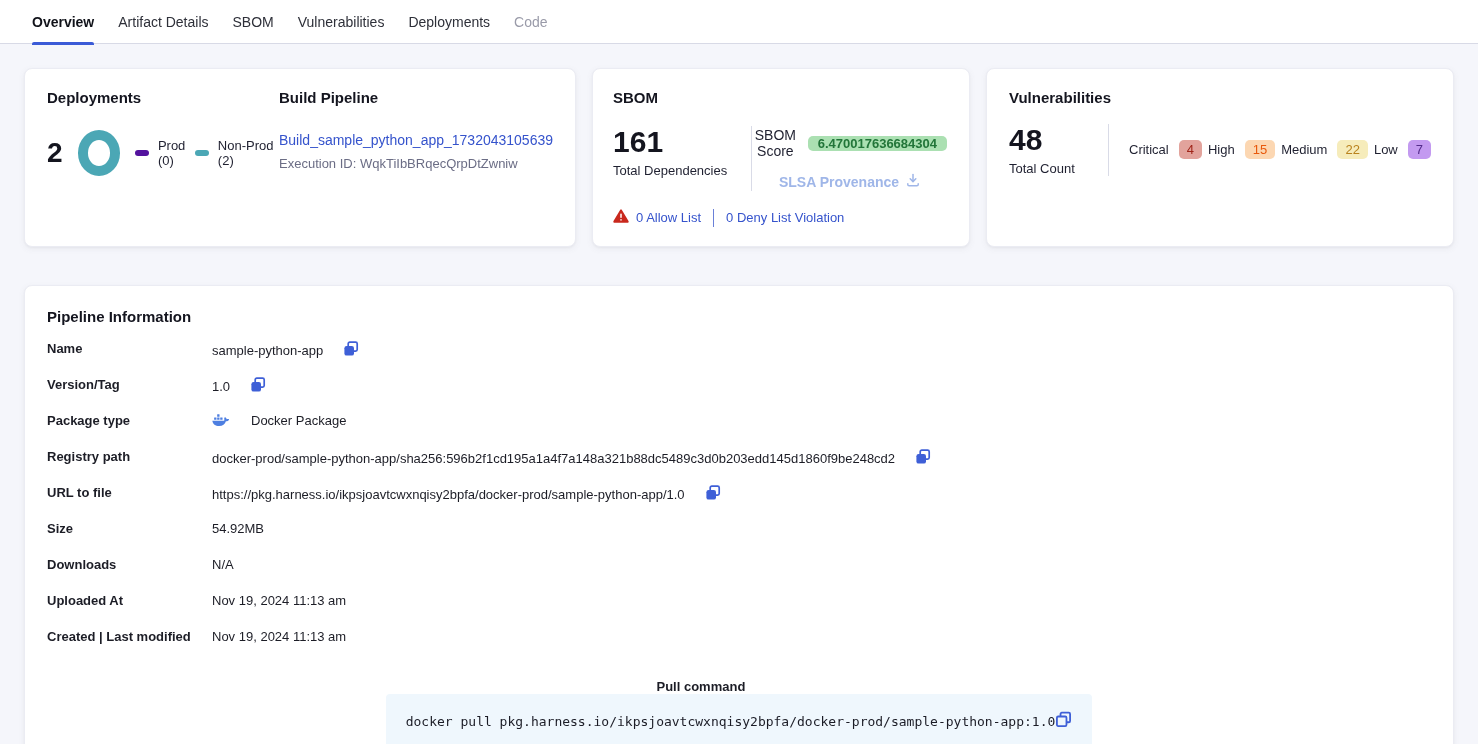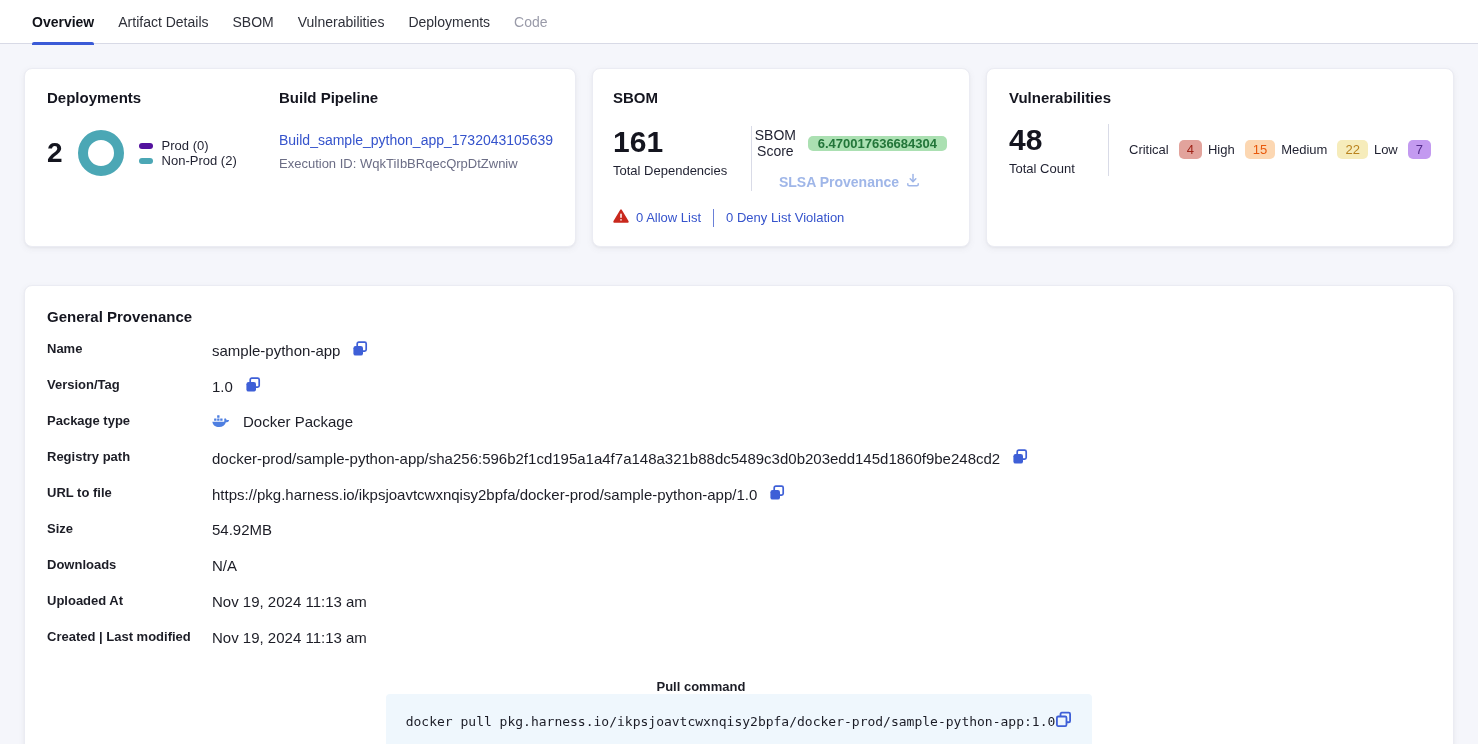--- a/index.html
+++ b/index.html
@@ -54,21 +54,21 @@
     height:179px;
   }
   .card-title { font-size:15px; font-weight:700; color:#14151f; }
 
   
   .card-deploy { width:577px; display:flex; }
   .deploy-left { width:232px; }
   .deploy-stats { display:flex; align-items:center; gap:15px; margin-top:24px; }
   .big-num { font-size:28px; font-weight:700; color:#14151f; }
   .donut { width:46px; height:46px; border:10px solid #4BA7B5; border-radius:50%; }
-  .legend { display:flex; flex-direction:column; gap:0; }
+  .legend { display:flex; flex-direction:row; gap:0; }
   .legend-item { display:flex; align-items:center; gap:9px; font-size:13px; color:#1f2030; }
   .pill { width:14px; height:6px; border-radius:3px; flex:0 0 auto; }
   .pill-prod { background:#53129E; }
   .pill-nonprod { background:#4BA7B5; }
   .bp-col { flex:1; }
   .bp-link { display:inline-block; color:#3553CC; font-size:14px; margin-top:26px; text-decoration:none; cursor:pointer; }
   .bp-exec { color:#6b6d85; font-size:13px; margin-top:7px; }
 
   
   .card-sbom { width:402px; padding-left:20px; }
@@ -105,21 +105,21 @@
   .gi-card {
     background:#ffffff;
     border:1px solid #ebecf3;
     border-radius:8px;
     box-shadow:0 1px 2px rgba(40,41,61,.04), 0 2px 6px rgba(96,97,112,.08);
     padding:22px 22px 22px 22px;
   }
   .gi-title { font-size:15px; font-weight:700; color:#14151f; margin-bottom:16px; }
   .gi-row { display:flex; align-items:flex-start; height:36px; }
   .gi-label { width:165px; font-size:13px; font-weight:700; color:#1c1d26; flex:0 0 auto; }
-  .gi-value { font-size:15px; color:#1c1d26; display:flex; align-items:center; gap:12px; }
+  .gi-value { font-size:13px; color:#1c1d26; display:flex; align-items:center; gap:20px; }
   .copy-btn { background:none; border:none; padding:0; cursor:pointer; display:inline-flex; align-items:center; }
   .docker-icon { display:inline-flex; margin-right:2px; }
   .gi-row-pull { display:flex; align-items:center; margin-top:14px;flex-direction:column; }
   .pull-box {
     flex:1;
     background:#EFF7FD;
     border-radius:4px;
     padding:17px 20px;
     display:flex; align-items:center; justify-content:space-between;
     font-family:"DejaVu Sans Mono","Liberation Mono",monospace;
@@ -234,21 +234,21 @@
           <div class="sev-item">
             <span>Low</span>
             <span class="sev-badge sev-low">7</span>
           </div>
         </div>
       </div>
     </section>
   </div>
 
   <section class="gi-card">
-    <h3 class="gi-title">General Provenance</h3>
+    <h3 class="gi-title">Pipeline Information</h3>
 
     <div class="gi-row">
       <div class="gi-label">Name</div>
       <div class="gi-value">
         <span>sample-python-app</span>
         <button class="copy-btn">
           <span>
             <svg width="16" height="16" viewBox="0 0 16 16">
                 <rect x="5.2" y="1.2" width="9" height="9" rx="1.6" fill="none" stroke="#3E5FD7" stroke-width="1.7"></rect>
                 <rect x="1.4" y="5" width="9.6" height="9.6" rx="2.2" fill="#3E5FD7"></rect>

